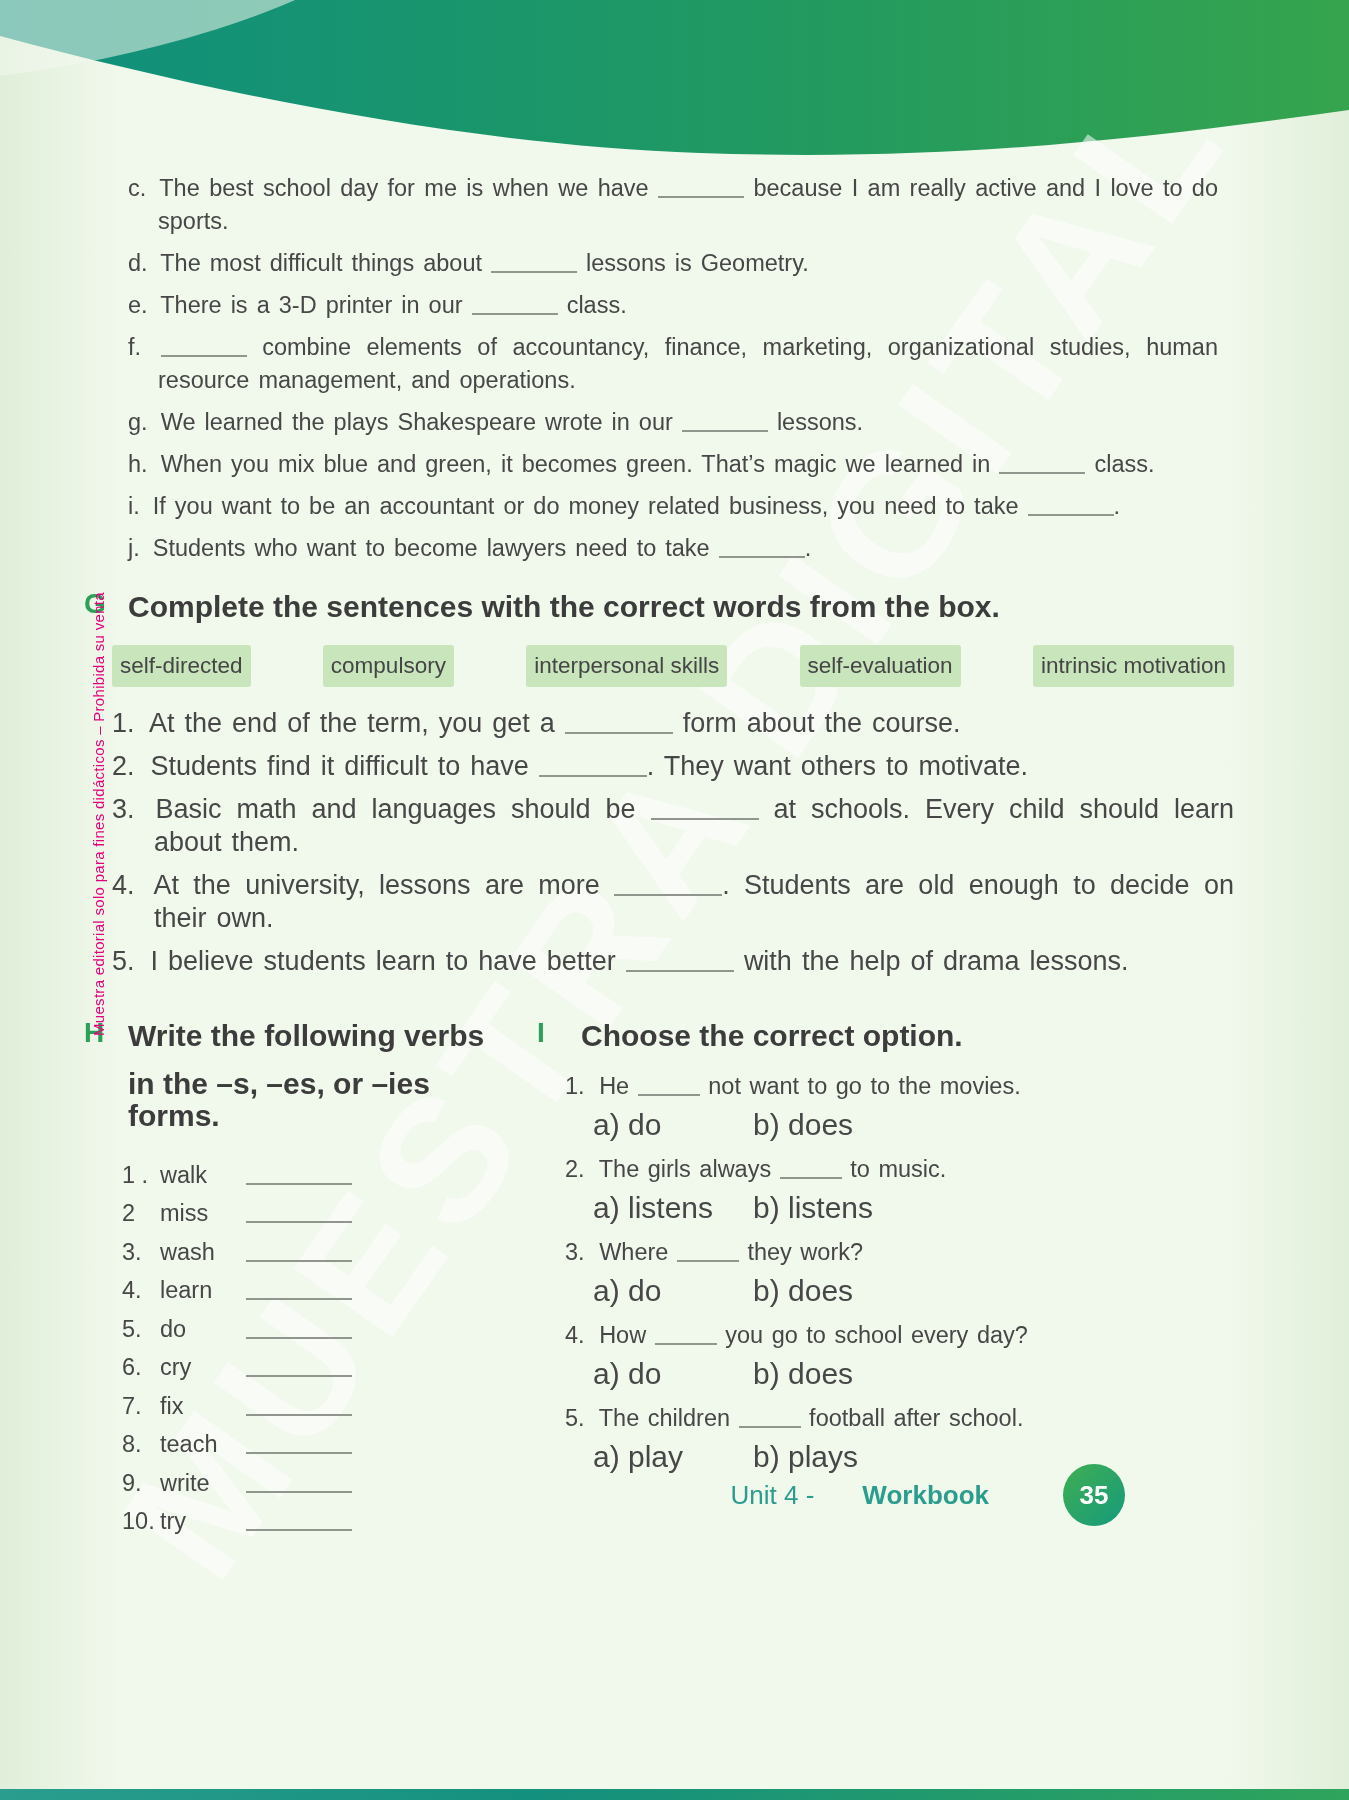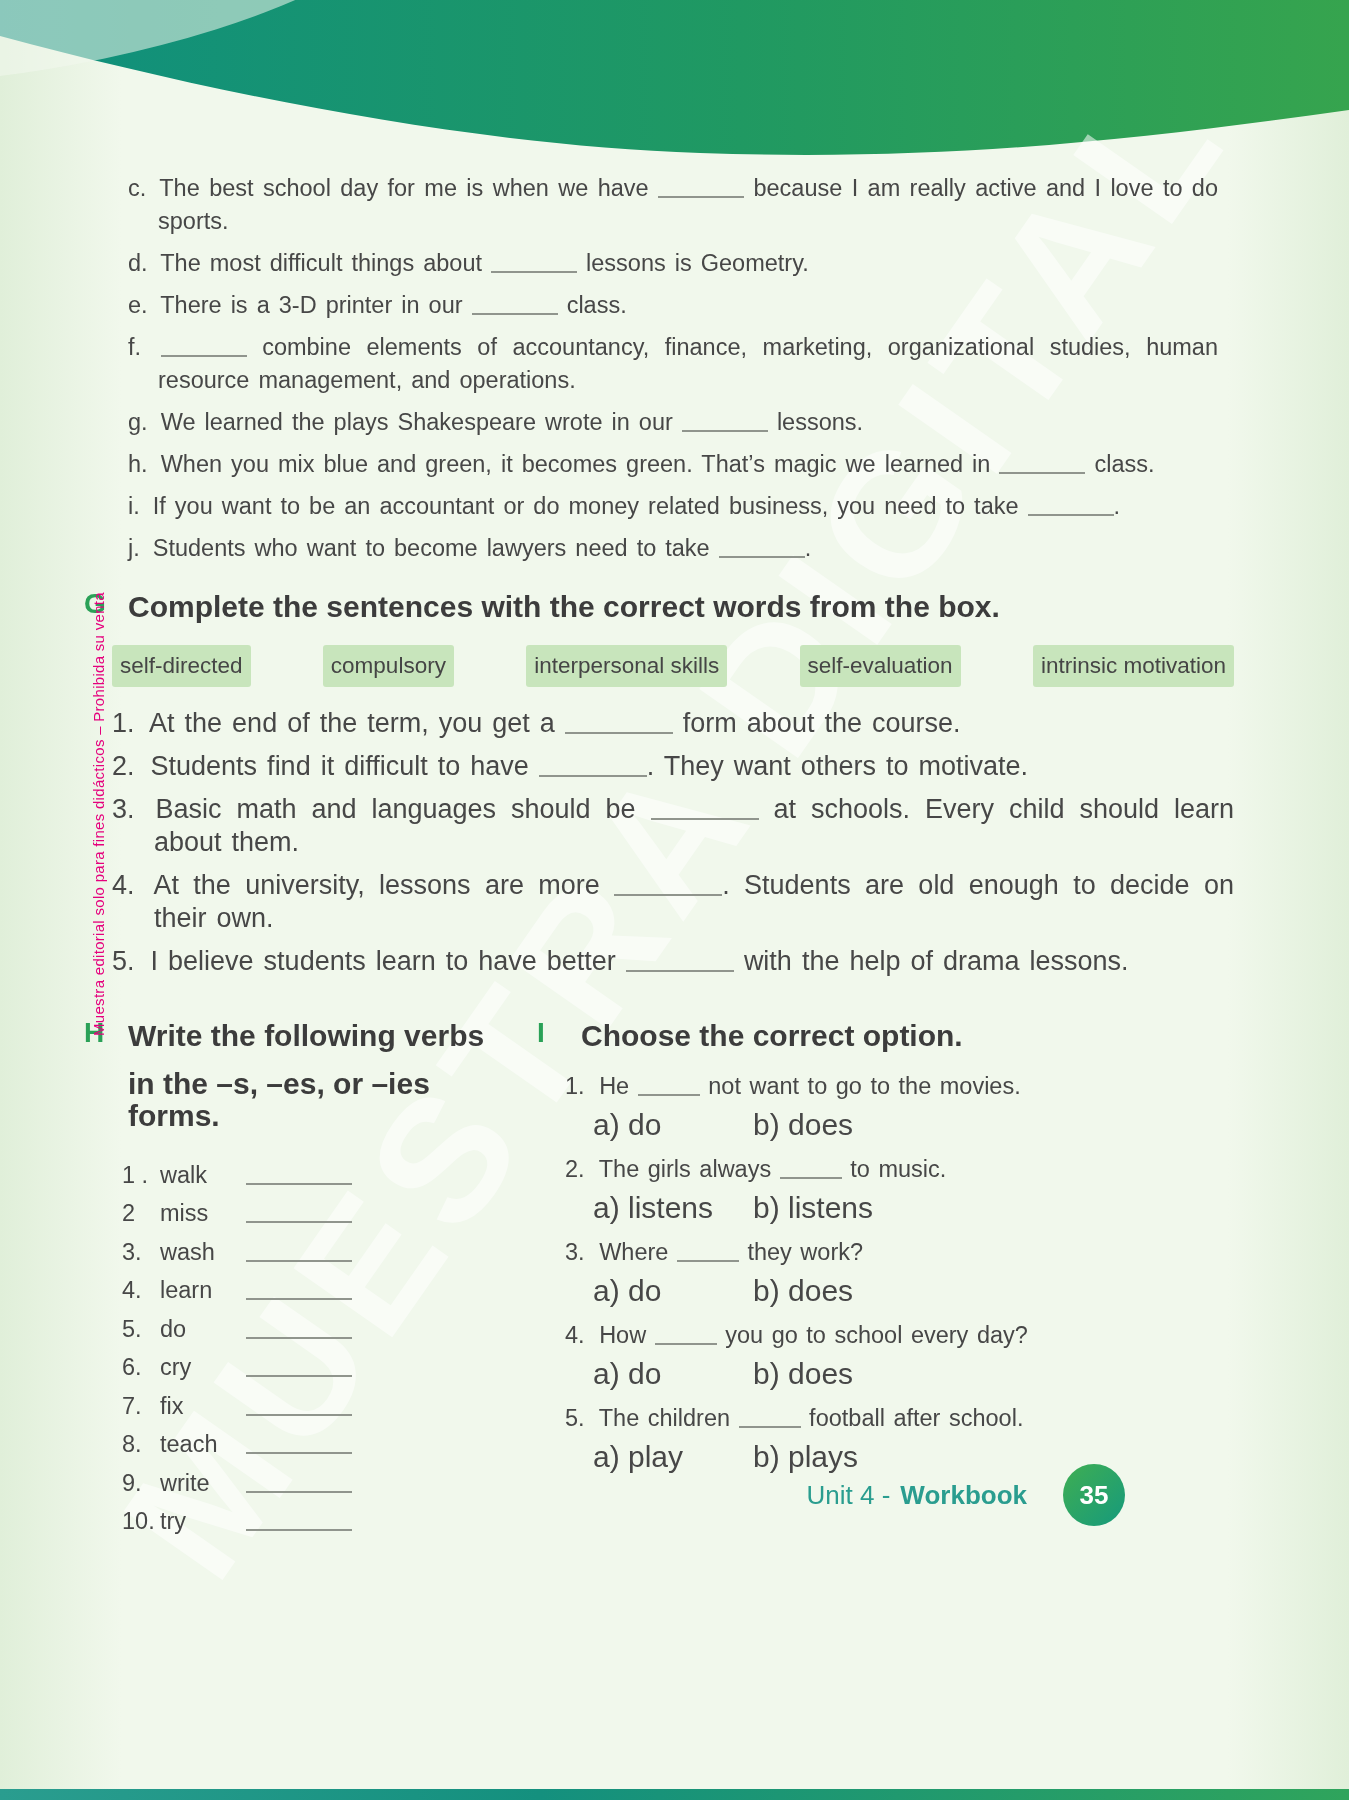--- a/index.html
+++ b/index.html
@@ -76,21 +76,21 @@
   .verb-list { margin:22px 0 0 10px; }
   .verb-row { display:flex; height:38.5px; align-items:flex-end; font-size:23.5px; }
   .verb-num { width:38px; padding-bottom:4px; }
   .verb-word { width:86px; padding-bottom:4px; }
   .verb-row .blank { width:106px; margin-bottom:8px; }
   .q-block { margin-bottom:13px; }
   .q-line { font-size:23.5px; line-height:33px; margin:0; word-spacing:2px; }
   .q-options { display:flex; margin:7px 0 0 28px; font-size:30px; line-height:30px; }
   .opt-a { width:160px; }
   
-  .footer { position:absolute; top:1464px; right:224px; display:flex; align-items:center; z-index:2; }
+  .footer { position:absolute; top:1464px; right:224px; display:flex; align-items:center; z-index:2;gap:38px; }
   .footer-unit { font-size:26px; color:#2a9d8f; margin-right:10px; }
   .footer-book { font-size:26px; color:#2a9d8f; font-weight:700; }
   .page-circle {
     width:62px; height:62px; border-radius:50%; margin-left:36px;
     background:linear-gradient(135deg,#3fae52 0%, #169a7c 100%);
     color:#ffffff; font-size:26px; font-weight:700;
     display:flex; align-items:center; justify-content:center;text-align:center;
   }
   .bottom-bar {
     position:absolute; left:0; bottom:0; width:100%; height:11px; z-index:2;

